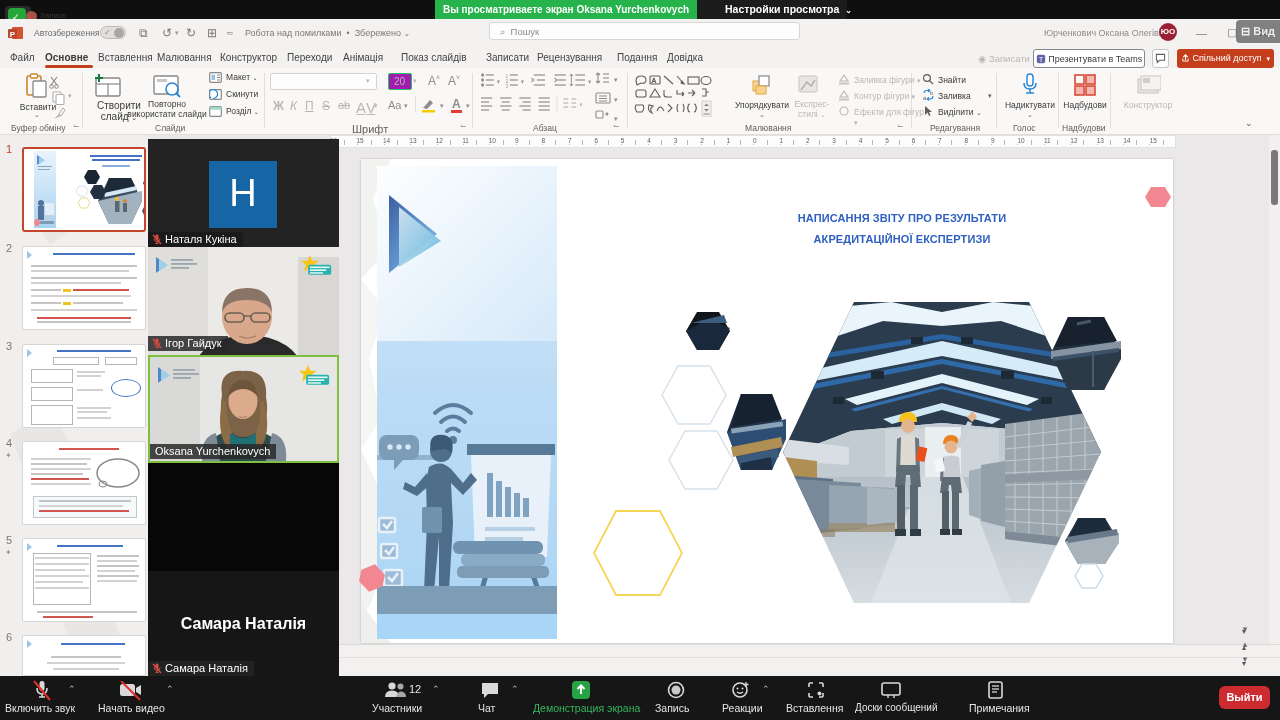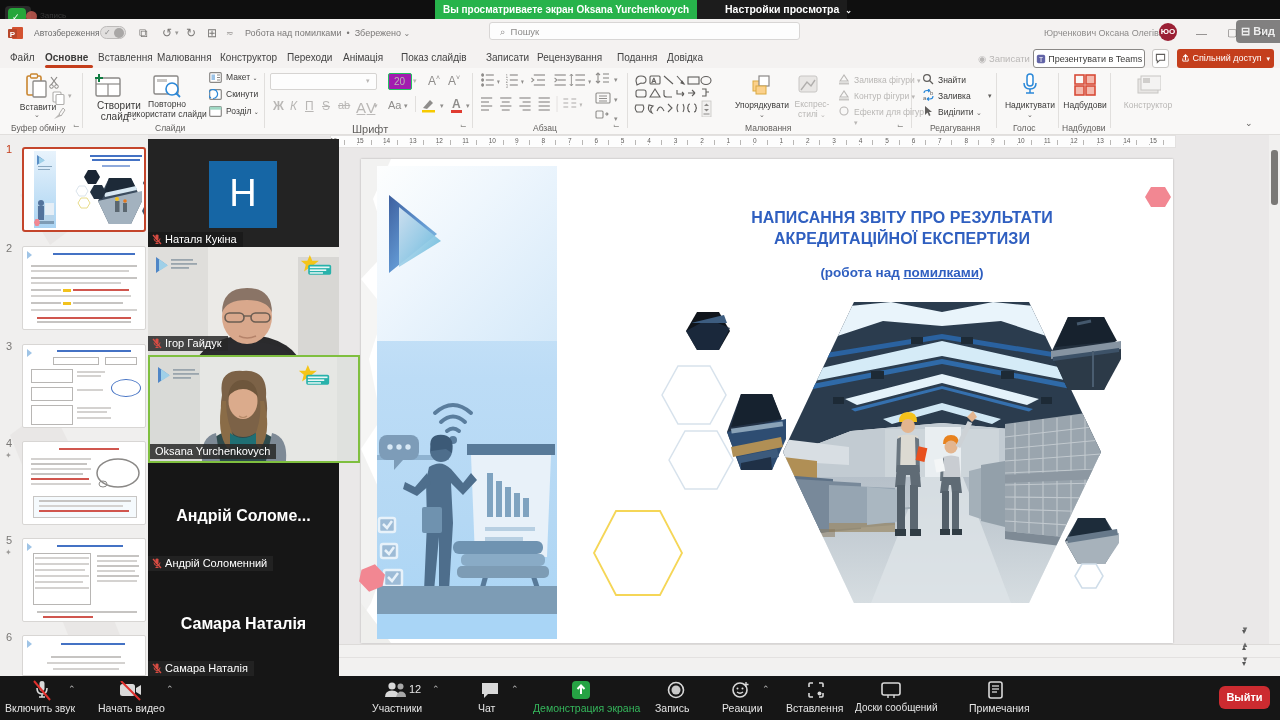--- a/index.html
+++ b/index.html
@@ -548,22 +548,21 @@
     <rect x="0" y="273" width="180" height="25" fill="#a9d5f6"></rect>
   </svg>
 
   <svg class="abs" width="26" height="30" viewBox="0 0 26 30" style="left:-2px;top:404px;">
       <path d="M1 9 L13 1 L25 9 L25 21 L13 29 L1 21 Z" fill="#f28792" transform="rotate(12 13 15)"></path>
     </svg>
   <svg class="abs" width="26" height="24" viewBox="0 0 26 24" style="left:784px;top:26px;">
       <path d="M0 12 L6 2 L20 2 L26 12 L20 22 L6 22 Z" fill="#f28792"></path>
     </svg>
 
-  <div class="abs" style="left:320px;top:49px;width:442px;text-align:center;color:#2f5fc0;font-weight:bold;font-size:16px;line-height:20.5px;letter-spacing:.1px;">НАПИСАННЯ ЗВІТУ ПРО РЕЗУЛЬТАТИ<br>АКРЕДИТАЦІЙНОЇ ЕКСПЕРТИЗИ</div>
-  <div class="abs" style="left:320px;top:106px;width:442px;text-align:center;color:#2f5fc0;font-weight:bold;font-size:13.5px;">(робота над <span style="text-decoration:underline;">помилками</span>)</div>
+  <div class="abs" style="left:320px;top:49px;width:442px;text-align:center;color:#2f5fc0;font-weight:bold;font-size:11px;line-height:20.5px;letter-spacing:.1px;">НАПИСАННЯ ЗВІТУ ПРО РЕЗУЛЬТАТИ<br>АКРЕДИТАЦІЙНОЇ ЕКСПЕРТИЗИ</div>
 
   <svg class="abs" width="560" height="340" viewBox="0 0 560 340" style="left:220px;top:120px;">
     <defs>
       <clipPath id="bigHex">
           <polygon points="202,173 273,23 448,23 520,173 448,324 273,324"></polygon>
         </clipPath>
       <linearGradient id="floorG" x1="0" y1="0" x2="0" y2="1">
         <stop offset="0" stop-color="#b6c0c9"></stop>
           <stop offset="1" stop-color="#d6dde1"></stop>
       </linearGradient>
@@ -902,21 +901,21 @@
     </svg>
     <div class="abs" style="left:0;top:89px;background:rgba(40,40,40,.85);color:#fff;font-size:11px;padding:1px 6px 2px 4px;white-space:nowrap;">
       <svg width="10" height="11" viewBox="0 0 10 11" style="vertical-align:-2px;">
           <path d="M3.5 1.5 Q3.5 0.5 5 0.5 Q6.5 0.5 6.5 1.5 L6.5 5 Q6.5 6 5 6 Q3.5 6 3.5 5 Z" fill="#d84c43"></path>
           <path d="M2 4.5 Q2 7.5 5 7.5 Q8 7.5 8 4.5 M5 7.5 L5 9.5 M3.5 9.5 L6.5 9.5" stroke="#d84c43" fill="none"></path>
           <line x1="1" y1="1" x2="9" y2="10" stroke="#d84c43" stroke-width="1.4"></line>
         </svg>
       Ігор Гайдук</div>
   </div>
 
-  <div class="abs" style="left:0;top:216px;width:212px;height:108px;background:#dfe1de;border:2px solid #7fbf3f;overflow:hidden;">
+  <div class="abs" style="left:0;top:216px;width:191px;height:108px;background:#dfe1de;border:2px solid #7fbf3f;overflow:hidden;">
     <svg class="abs" width="187" height="104" style="left:0;top:0;">
       <rect x="0" y="0" width="187" height="104" fill="#e6e7e4"></rect>
       <rect x="0" y="0" width="50" height="104" fill="#d9dad7"></rect>
 
       <path d="M52 104 Q54 74 93 72 Q132 74 136 104 Z" fill="#2e4a4c"></path>
       <path d="M52 104 Q50 80 66 76 L70 104 Z" fill="#7e8a96"></path>
       <path d="M136 104 Q138 80 122 76 L116 104 Z" fill="#7e8a96"></path>
       <path d="M72 38 Q68 12 93 14 Q118 12 116 40 Q120 62 110 72 Q103 80 93 80 Q83 80 78 70 Q68 60 72 38 Z" fill="#7c6247"></path>
       <ellipse cx="93" cy="44" rx="14.5" ry="18" fill="#dbab8c"></ellipse>
       <path d="M78 40 Q80 23 93 23 Q106 23 108 40 Q102 32 93 32 Q84 32 78 40 Z" fill="#6e563c"></path>
@@ -936,30 +935,20 @@
         <polygon points="12,0 15,7 23,7 17,12 19,20 12,15 5,20 7,12 1,7 9,7" fill="#f5c518"></polygon>
         <rect x="10" y="12" width="28" height="12" rx="2" fill="#28b2ab"></rect>
         <rect x="12" y="14" width="24" height="2" fill="#e8f6f5"></rect>
           <rect x="12" y="17.5" width="20" height="2" fill="#e8f6f5"></rect>
           <rect x="12" y="21" width="16" height="1.8" fill="#e8f6f5"></rect>
       </g>
     </svg>
     <div class="abs" style="left:0;top:87px;background:rgba(40,40,40,.85);color:#fff;font-size:11px;padding:1px 6px 2px 5px;white-space:nowrap;">Oksana Yurchenkovych</div>
   </div>
 
-  <div class="abs" style="left:0;top:324px;width:191px;height:108px;background:#161616;">
-    <div class="abs" style="left:0;top:44px;width:191px;text-align:center;color:#fff;font-size:16px;font-weight:bold;">Андрій Соломе...</div>
-    <div class="abs" style="left:0;top:93px;background:rgba(35,35,35,.9);color:#fff;font-size:11px;padding:1px 6px 2px 4px;white-space:nowrap;">
-      <svg width="10" height="11" viewBox="0 0 10 11" style="vertical-align:-2px;">
-          <path d="M3.5 1.5 Q3.5 0.5 5 0.5 Q6.5 0.5 6.5 1.5 L6.5 5 Q6.5 6 5 6 Q3.5 6 3.5 5 Z" fill="#d84c43"></path>
-          <path d="M2 4.5 Q2 7.5 5 7.5 Q8 7.5 8 4.5 M5 7.5 L5 9.5 M3.5 9.5 L6.5 9.5" stroke="#d84c43" fill="none"></path>
-          <line x1="1" y1="1" x2="9" y2="10" stroke="#d84c43" stroke-width="1.4"></line>
-        </svg>
-      Андрій Соломенний</div>
-  </div>
 
   <div class="abs" style="left:0;top:432px;width:191px;height:105px;background:#161616;">
     <div class="abs" style="left:0;top:44px;width:191px;text-align:center;color:#fff;font-size:16px;font-weight:bold;">Самара Наталія</div>
     <div class="abs" style="left:0;top:90px;background:rgba(35,35,35,.9);color:#fff;font-size:11px;padding:1px 6px 2px 4px;white-space:nowrap;">
       <svg width="10" height="11" viewBox="0 0 10 11" style="vertical-align:-2px;">
           <path d="M3.5 1.5 Q3.5 0.5 5 0.5 Q6.5 0.5 6.5 1.5 L6.5 5 Q6.5 6 5 6 Q3.5 6 3.5 5 Z" fill="#d84c43"></path>
           <path d="M2 4.5 Q2 7.5 5 7.5 Q8 7.5 8 4.5 M5 7.5 L5 9.5 M3.5 9.5 L6.5 9.5" stroke="#d84c43" fill="none"></path>
           <line x1="1" y1="1" x2="9" y2="10" stroke="#d84c43" stroke-width="1.4"></line>
         </svg>
       Самара Наталія</div>

